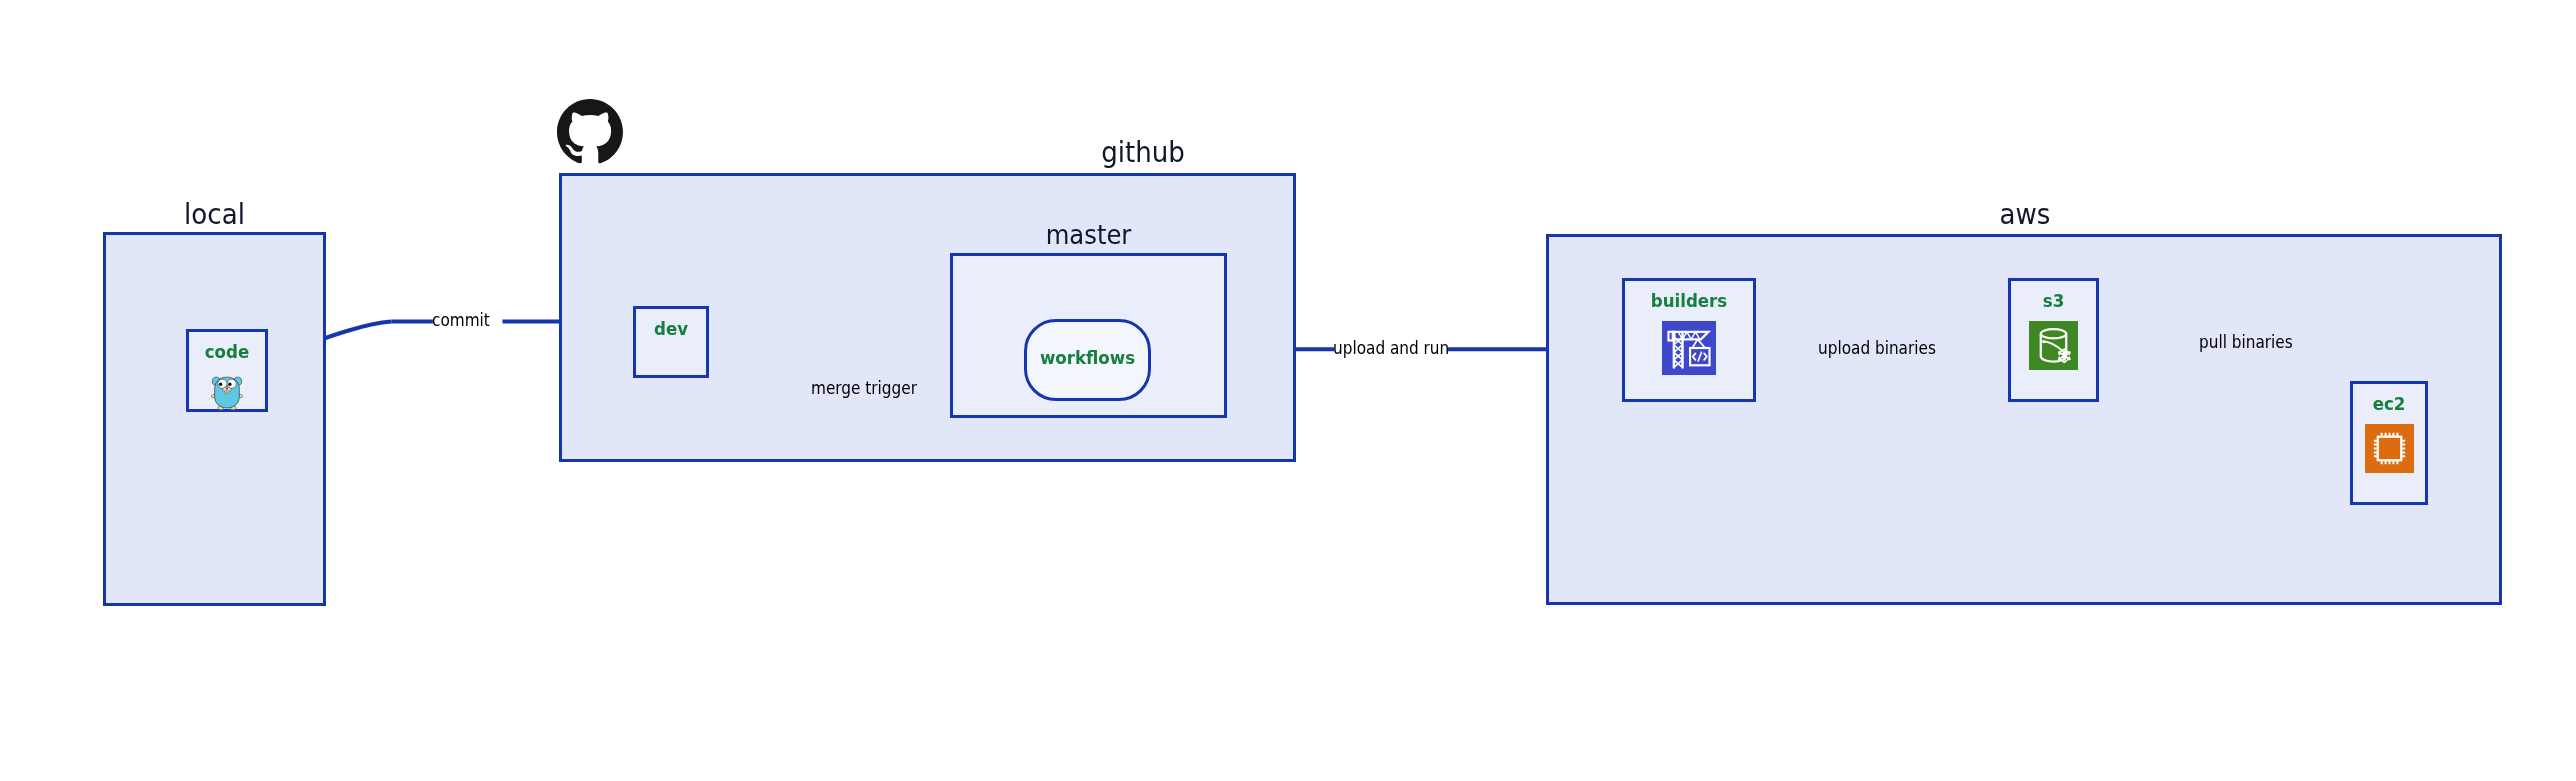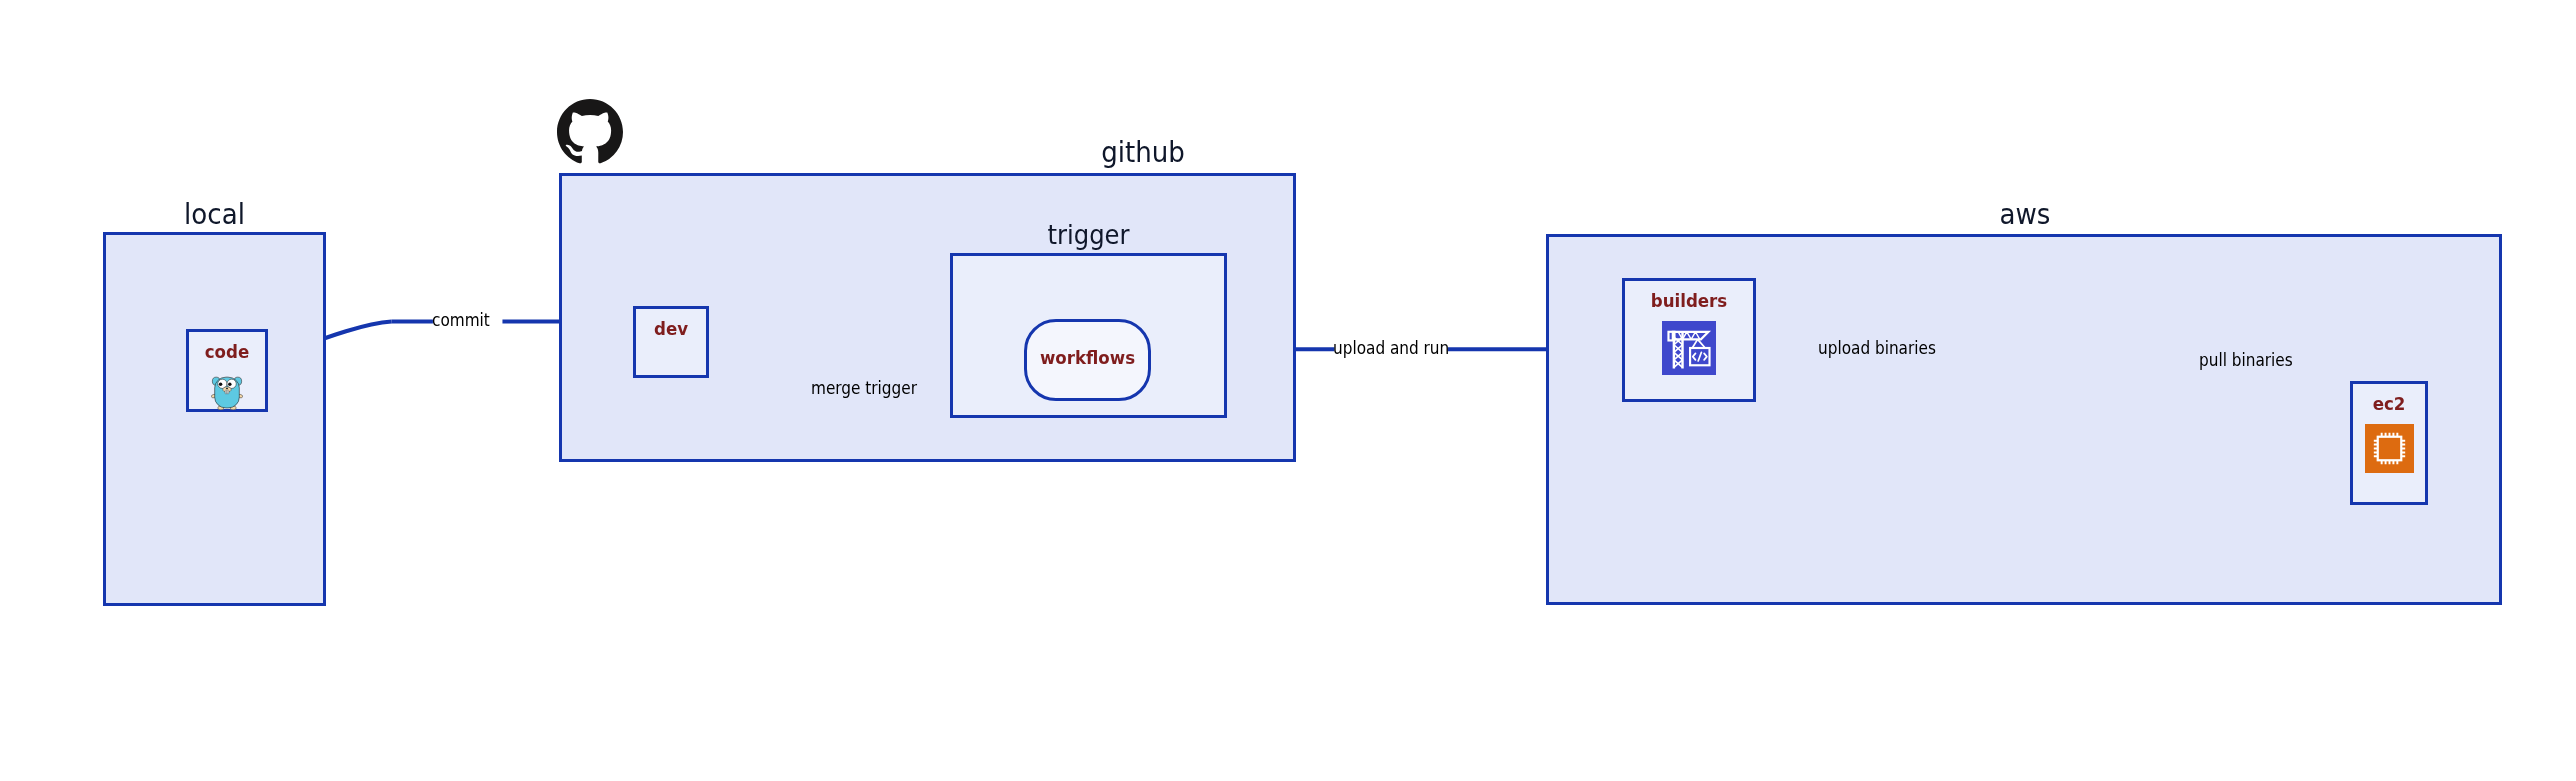--- a/index.html
+++ b/index.html
@@ -44,21 +44,21 @@
   .node {
     position: absolute;
     background: #EAEEFB;
     border: 3.6px solid #1536AE;
     box-sizing: border-box;
     display: flex;
     flex-direction: column;
     align-items: center;
   }
   .node-title {
-    color: #7f1d1d;
+    color: #15803d;
     font-size: 18.5px;
     font-weight: 700;
     line-height: 1;
     margin-top: 11.3px;
     white-space: nowrap;
     font-family: "DejaVu Sans Condensed", "DejaVu Sans", sans-serif;
   }
   .node-icon {
     margin-top: 10.3px;
     display: block;
@@ -181,21 +181,21 @@
     <svg width="66" height="66" viewBox="0 0 16 16" aria-hidden="true">
       <path fill="#181717" fill-rule="evenodd" d="M8 0C3.58 0 0 3.58 0 8c0 3.54 2.29 6.53 5.47 7.59.4.07.55-.17.55-.38 0-.19-.01-.82-.01-1.49-2.01.37-2.53-.49-2.69-.94-.09-.23-.48-.94-.82-1.13-.28-.15-.68-.52-.01-.53.63-.01 1.08.58 1.23.82.72 1.21 1.87.87 2.33.66.07-.52.28-.87.51-1.07-1.78-.2-3.64-.89-3.64-3.95 0-.87.31-1.59.82-2.15-.08-.2-.36-1.02.08-2.12 0 0 .67-.21 2.2.82.64-.18 1.32-.27 2-.27s1.36.09 2 .27c1.53-1.04 2.2-.82 2.2-.82.44 1.1.16 1.92.08 2.12.51.56.82 1.27.82 2.15 0 3.07-1.87 3.75-3.65 3.95.29.25.54.73.54 1.48 0 1.07-.01 1.93-.01 2.2 0 .21.15.46.55.38A8.013 8.013 0 0016 8c0-4.42-3.58-8-8-8z"></path>
     </svg>
   </div>
 
   <div class="node" style="left:633px; top:306px; width:76px; height:72px;">
     <span class="node-title">dev</span>
   </div>
 
   <div class="zone" style="left:950px; top:253px; width:277px; height:165px; background:#EAEEFB;"></div>
-  <div class="zone-label" style="left:950px; top:221px; width:277px; font-size:27px;">trigger</div>
+  <div class="zone-label" style="left:950px; top:221px; width:277px; font-size:27px;">master</div>
 
   <div class="node" style="left:1024px; top:319px; width:127px; height:82px; background:#F4F6FD;border-radius:32px;">
     <span class="node-title" style="margin-top:27px;">workflows</span>
   </div>
 
   <div class="zone" style="left:1546px; top:234px; width:956px; height:371px;"></div>
   <div class="zone-label" style="left:1793px; top:200px; width:464px;">aws</div>
 
   <div class="node" style="left:1622px; top:278px; width:134px; height:124px;">
     <span class="node-title">builders</span>
@@ -212,20 +212,42 @@
         <path d="M30 20 L38 34 M46 20 L54 34 M62 20 L70 34 M38 34 L46 20 M54 34 L62 20" stroke="#ffffff" stroke-width="2.6" fill="none"></path>
 
         <path d="M66 34 L56 50 M66 34 L80 50" stroke="#ffffff" stroke-width="3.2" fill="none"></path>
 
         <rect x="52" y="50" width="36" height="32" fill="none" stroke="#ffffff" stroke-width="4"></rect>
         <path d="M62 60 L57 66 L62 72 M78 60 L83 66 L78 72 M73 58 L67 74" stroke="#ffffff" stroke-width="3.2" fill="none" stroke-linecap="round" stroke-linejoin="round"></path>
       </svg>
     </span>
   </div>
 
+  <div class="node" style="left:2008px; top:278px; width:91px; height:124px;">
+    <span class="node-title">s3</span>
+    <span class="node-icon">
+      <svg width="49" height="49" viewBox="0 0 100 100">
+        <rect x="0" y="0" width="100" height="100" fill="#3F8624"></rect>
+
+        <path d="M24 26 L24 72 C24 79 38 83 50 83 C62 83 76 79 76 72 L76 26" fill="none" stroke="#ffffff" stroke-width="4.5"></path>
+        <ellipse cx="50" cy="26" rx="26" ry="9.5" fill="none" stroke="#ffffff" stroke-width="4.5"></ellipse>
+
+        <path d="M30 42 C42 42 58 52 70 62" fill="none" stroke="#ffffff" stroke-width="4"></path>
+        <circle cx="30" cy="42" r="3.4" fill="#ffffff"></circle>
+        <path d="M70 62 L76 70 L66 68 Z" fill="#ffffff"></path>
+
+        <g stroke="#ffffff" stroke-width="3.6" stroke-linecap="round">
+          <path d="M72 58 L72 84 M61 64 L83 78 M83 64 L61 78"></path>
+          <path d="M68 61 L72 58 L76 61 M68 81 L72 84 L76 81"></path>
+          <path d="M62 68 L61 64 L65 63 M79 79 L83 78 L82 74"></path>
+          <path d="M82 68 L83 64 L79 63 M65 79 L61 78 L62 74"></path>
+        </g>
+      </svg>
+    </span>
+  </div>
 
   <div class="node" style="left:2350px; top:381px; width:78px; height:124px;">
     <span class="node-title">ec2</span>
     <span class="node-icon">
       <svg width="49" height="49" viewBox="0 0 100 100">
         <rect x="0" y="0" width="100" height="100" fill="#DD6B10"></rect>
 
         <rect x="26" y="26" width="48" height="48" fill="none" stroke="#ffffff" stroke-width="4.5"></rect>
 
         <g stroke="#ffffff" stroke-width="4" stroke-linecap="butt">
@@ -235,17 +257,17 @@
           <path d="M74 34 L82 34 M74 42 L82 42 M74 50 L82 50 M74 58 L82 58 M74 66 L82 66"></path>
         </g>
       </svg>
     </span>
   </div>
 
   <div class="edge-label" style="left:432px; top:312px;">commit</div>
   <div class="edge-label" style="left:811px; top:340px;margin-top:40px;">merge trigger</div>
   <div class="edge-label" style="left:1333px; top:340px;">upload and run</div>
   <div class="edge-label" style="left:1818px; top:340px;">upload binaries</div>
-  <div class="edge-label" style="left:2199px; top:352px;text-align:right;">pull binaries</div>
+  <div class="edge-label" style="left:2199px; top:334px;text-align:right;">pull binaries</div>
 
 
 </div>
 
 
 </body></html>

